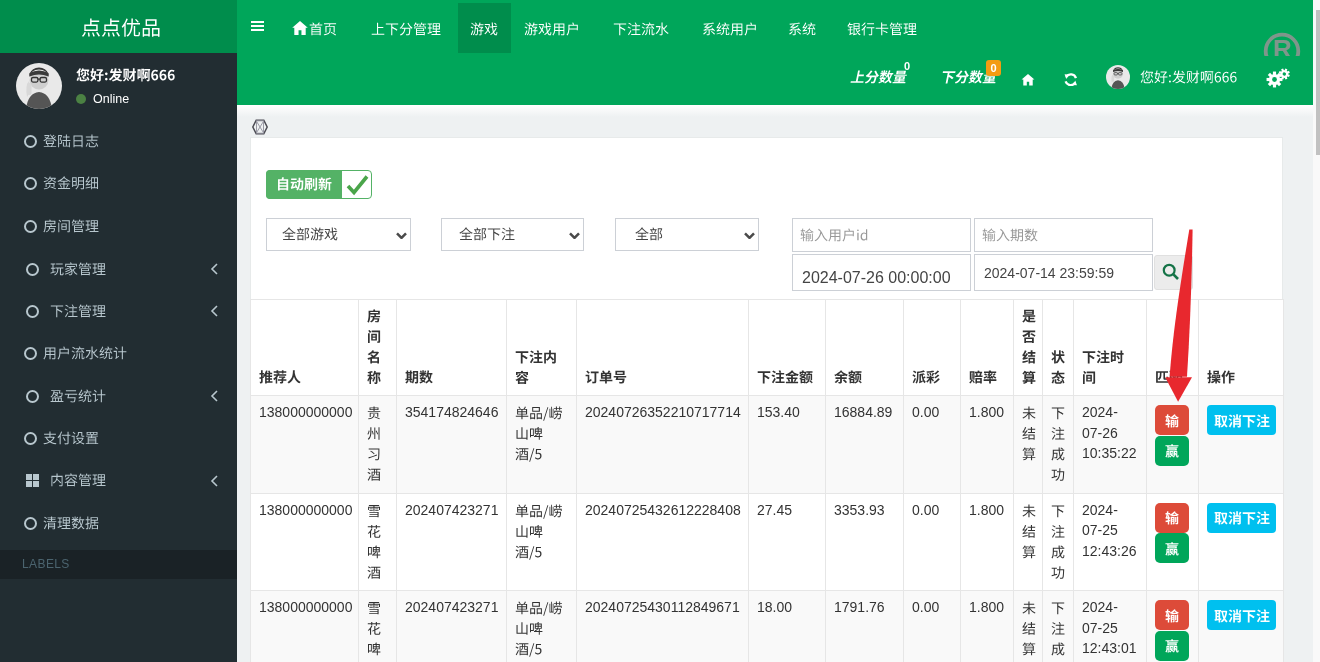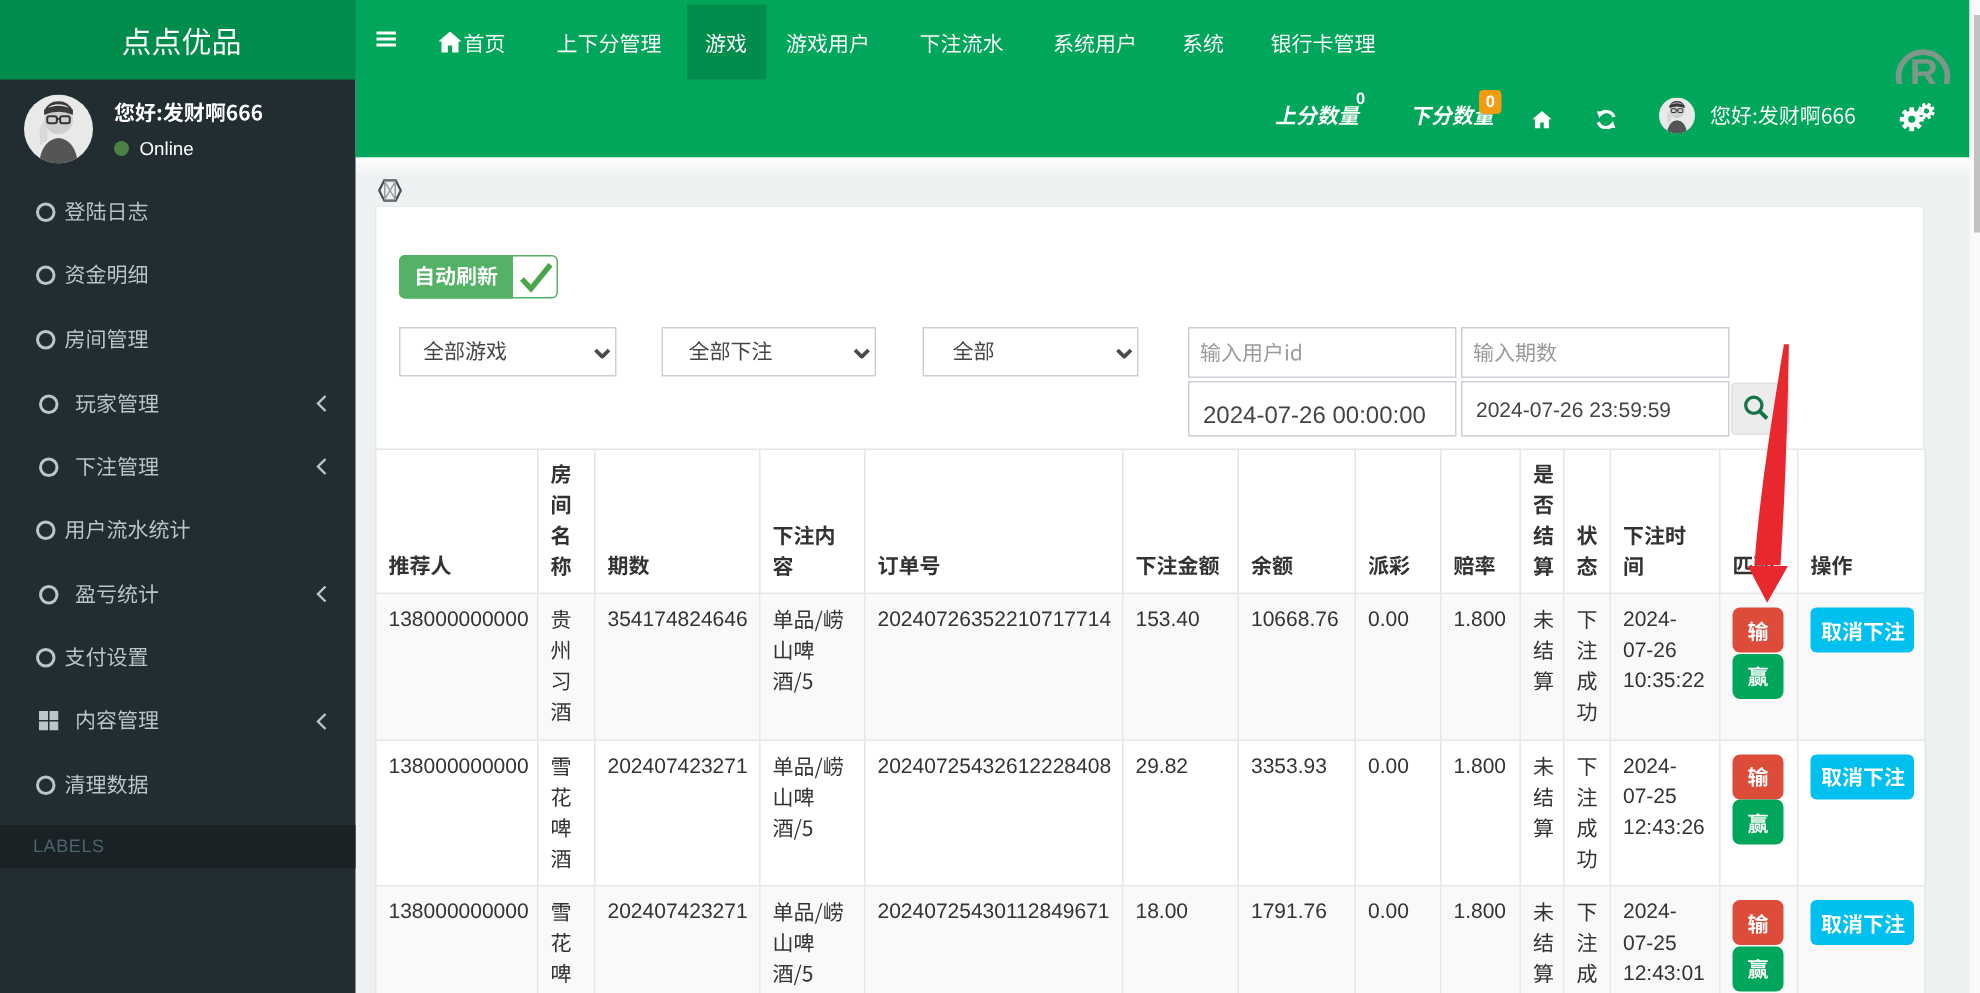--- a/index.html
+++ b/index.html
@@ -385,21 +385,21 @@
     </svg>
   </div>
 <div style="position:absolute;left:982.0px;top:223.8px;line-height:0">
     <svg width="56.0" height="20.3" viewBox="0 -16.24 56.0 20.27" style="display:block;overflow:visible" fill="#999">
       <use href="#t28"></use>
     </svg>
   </div>
 <div class="abs" style="left:792px;top:254px;width:179px;height:37px;border:1px solid #ccd0d6;background:#fff"></div>
 <div class="abs" style="left:974px;top:254px;width:179px;height:37px;border:1px solid #ccd0d6;background:#fff"></div>
 <div class="abs" style="left:802px;top:269px;font-size:16px;color:#444">2024-07-26 00:00:00</div>
-<div class="abs" style="left:984px;top:264.5px;font-size:14px;color:#444">2024-07-26 23:59:59</div>
+<div class="abs" style="left:984px;top:264.5px;font-size:14px;color:#444">2024-07-14 23:59:59</div>
 <div class="abs" style="left:1154px;top:255px;width:39px;height:35px;background:#ececec;border:1px solid #e0e0e0;border-radius:3px"></div>
 <svg class="abs" style="left:1161px;top:262px" width="20" height="20" viewBox="0 0 20 20">
 <circle cx="8.2" cy="8.2" r="5.4" fill="none" stroke="#157347" stroke-width="2.2"></circle>
 <line x1="12.4" y1="12.4" x2="17" y2="17" stroke="#157347" stroke-width="2.6"></line>
   </svg>
 <table class="g abs" style="left:250px;top:299px;width:1033px">
     <colgroup>
       <col style="width:108px">
       <col style="width:38px">
       <col style="width:110px">
@@ -512,21 +512,21 @@
         <td>354174824646</td>
         <td>
           <svg width="47.5" height="61.3" viewBox="0 -16.24 47.5 61.27" style="display:block;overflow:visible" fill="#333">
             <use href="#t55"></use>
             <use href="#t56" transform="translate(0,20.5)"></use>
             <use href="#t57" transform="translate(0,41.0)"></use>
           </svg>
         </td>
         <td>20240726352210717714</td>
         <td>153.40</td>
-        <td>10668.76</td>
+        <td>16884.89</td>
         <td>0.00</td>
         <td>1.800</td>
         <td>
           <svg width="14.0" height="61.3" viewBox="0 -16.24 14.0 61.27" style="display:block;overflow:visible" fill="#333">
             <use href="#t58"></use>
             <use href="#t59" transform="translate(0,20.5)"></use>
             <use href="#t60" transform="translate(0,41.0)"></use>
           </svg>
         </td>
         <td>
@@ -570,21 +570,21 @@
         </td>
         <td>202407423271</td>
         <td>
           <svg width="47.5" height="61.3" viewBox="0 -16.24 47.5 61.27" style="display:block;overflow:visible" fill="#333">
             <use href="#t55"></use>
             <use href="#t56" transform="translate(0,20.5)"></use>
             <use href="#t57" transform="translate(0,41.0)"></use>
           </svg>
         </td>
         <td>20240725432612228408</td>
-        <td>29.82</td>
+        <td>27.45</td>
         <td>3353.93</td>
         <td>0.00</td>
         <td>1.800</td>
         <td>
           <svg width="14.0" height="61.3" viewBox="0 -16.24 14.0 61.27" style="display:block;overflow:visible" fill="#333">
             <use href="#t58"></use>
             <use href="#t59" transform="translate(0,20.5)"></use>
             <use href="#t60" transform="translate(0,41.0)"></use>
           </svg>
         </td>

